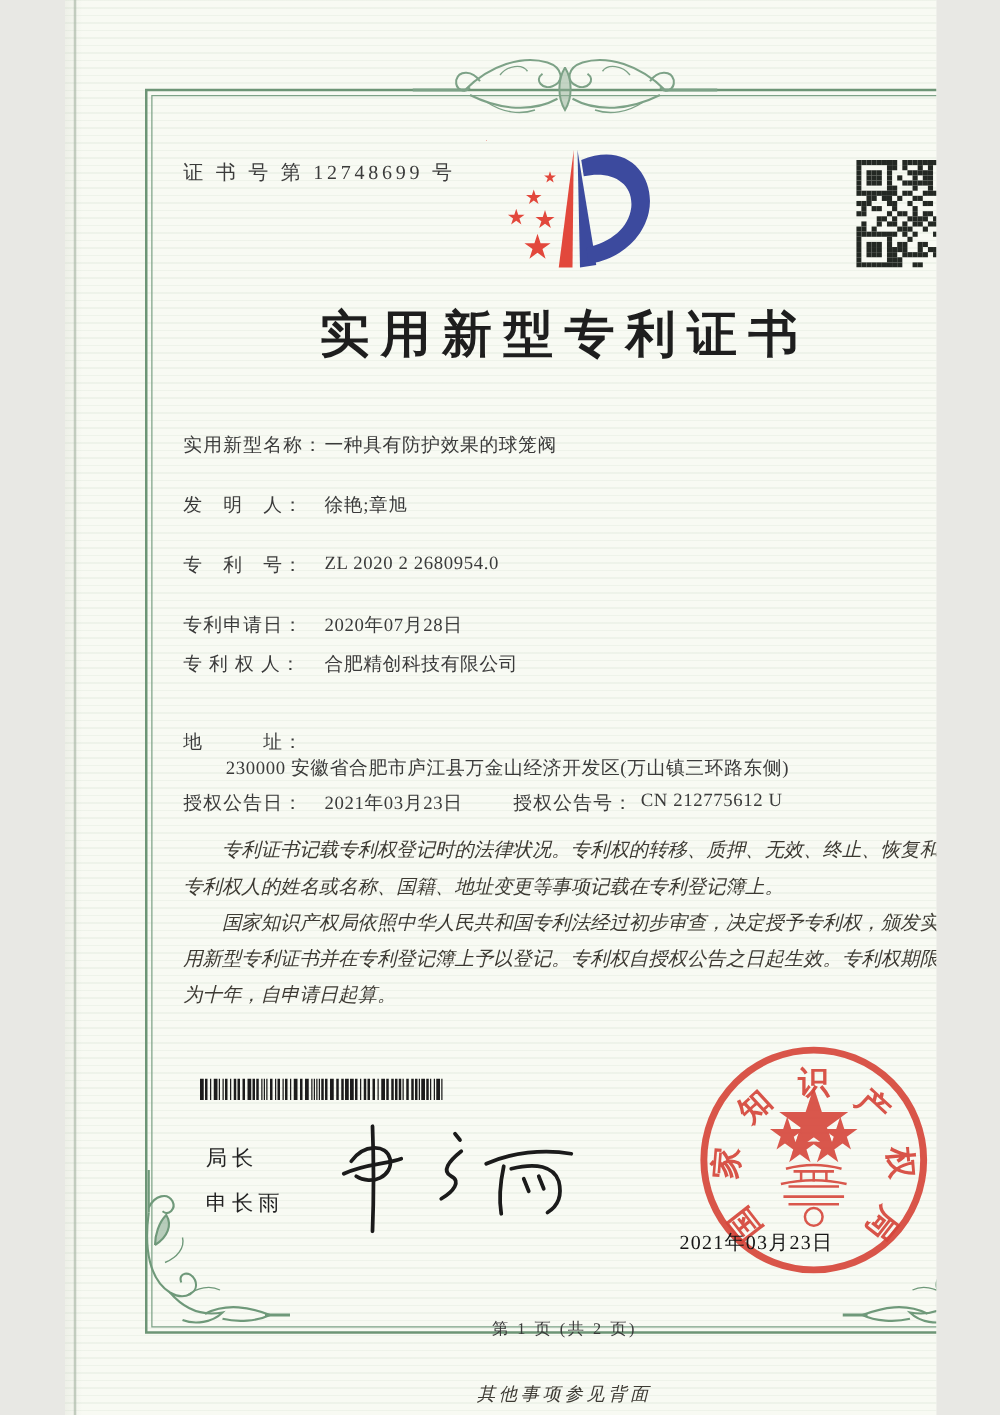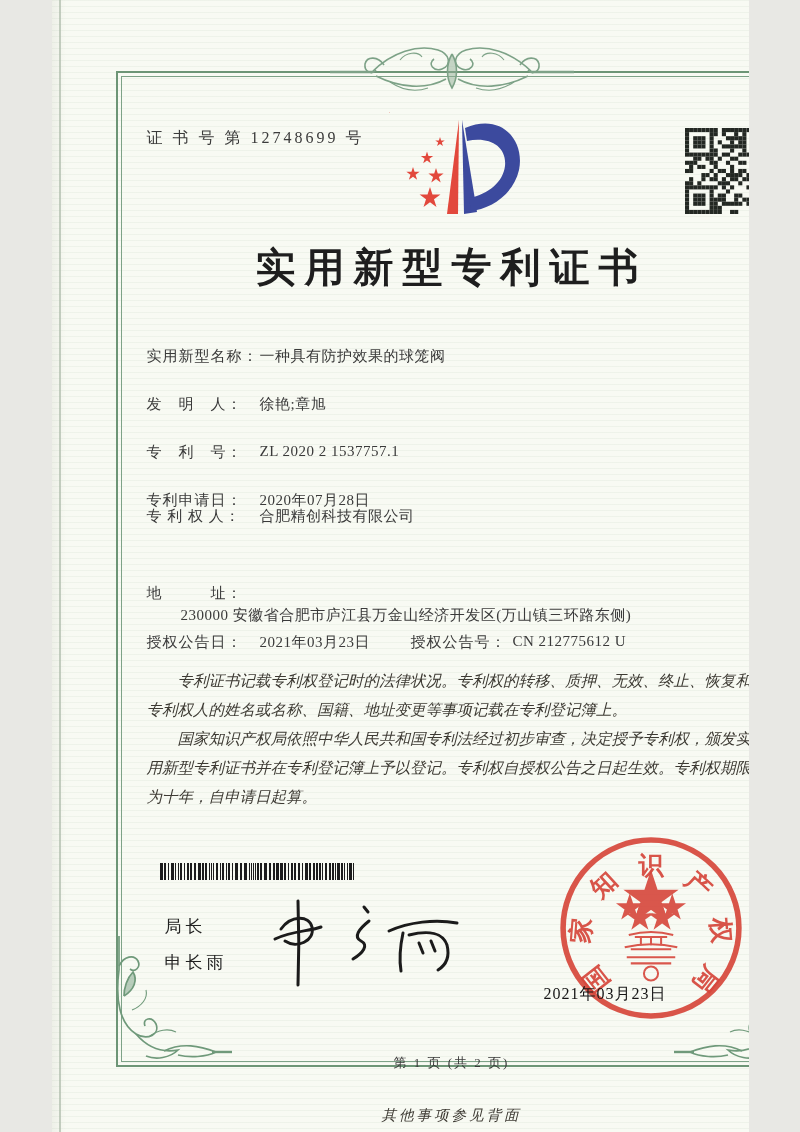--- a/index.html
+++ b/index.html
@@ -345,26 +345,26 @@
 
   <div class="title">实用新型专利证书</div>
 
   <div class="field-row" style="top:347px">
     <span class="field-label">实用新型名称：</span><span class="field-value">一种具有防护效果的球笼阀</span>
   </div>
   <div class="field-row" style="top:395px">
     <span class="field-label">发　明　人：</span><span class="field-value">徐艳;章旭</span>
   </div>
   <div class="field-row" style="top:443px">
-    <span class="field-label">专　利　号：</span><span class="field-value">ZL 2020 2 1537757.1</span>
+    <span class="field-label">专　利　号：</span><span class="field-value">ZL 2020 2 2680954.0</span>
   </div>
   <div class="field-row" style="top:491px">
     <span class="field-label">专利申请日：</span><span class="field-value">2020年07月28日</span>
   </div>
-  <div class="field-row" style="top:507px">
+  <div class="field-row" style="top:522px">
     <span class="field-label">专 利 权 人：</span><span class="field-value">合肥精创科技有限公司</span>
   </div>
   <div class="field-row" style="top:584px">
     <span class="field-label">地　　　址：</span><span class="field-value wrap">230000 安徽省合肥市庐江县万金山经济开发区(万山镇三环路东侧)</span>
   </div>
   <div class="field-row" style="top:633px">
     <span class="field-label">授权公告日：</span><span class="field-value">2021年03月23日</span>
     <span class="pair2">
       <span class="field-label" style="width:auto;margin-right:6px">授权公告号：</span><span class="field-value">CN 212775612 U</span>
     </span>

